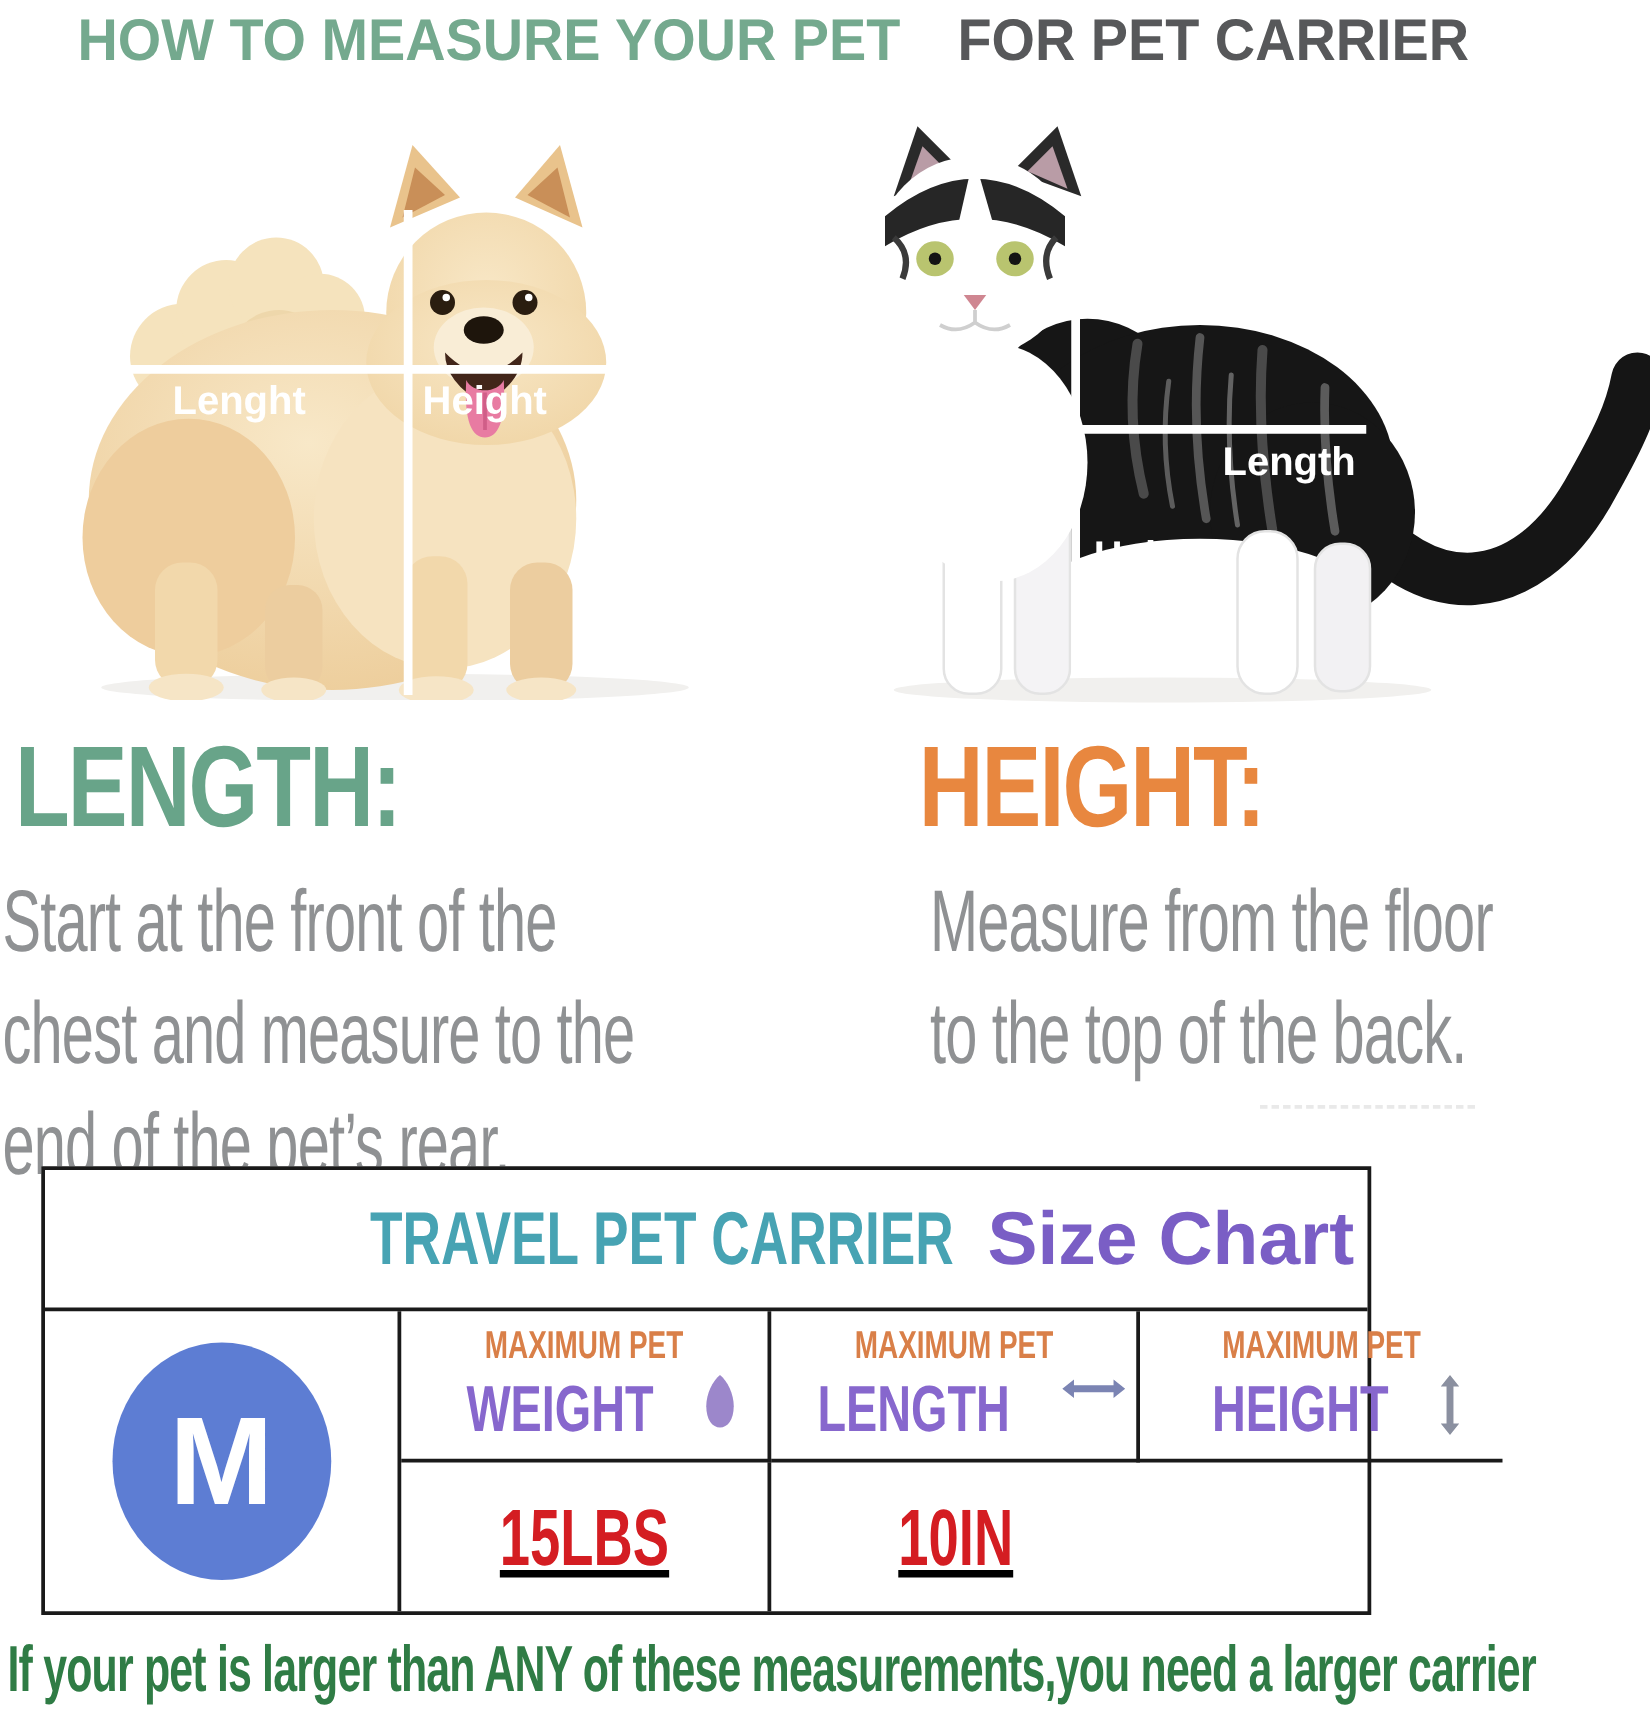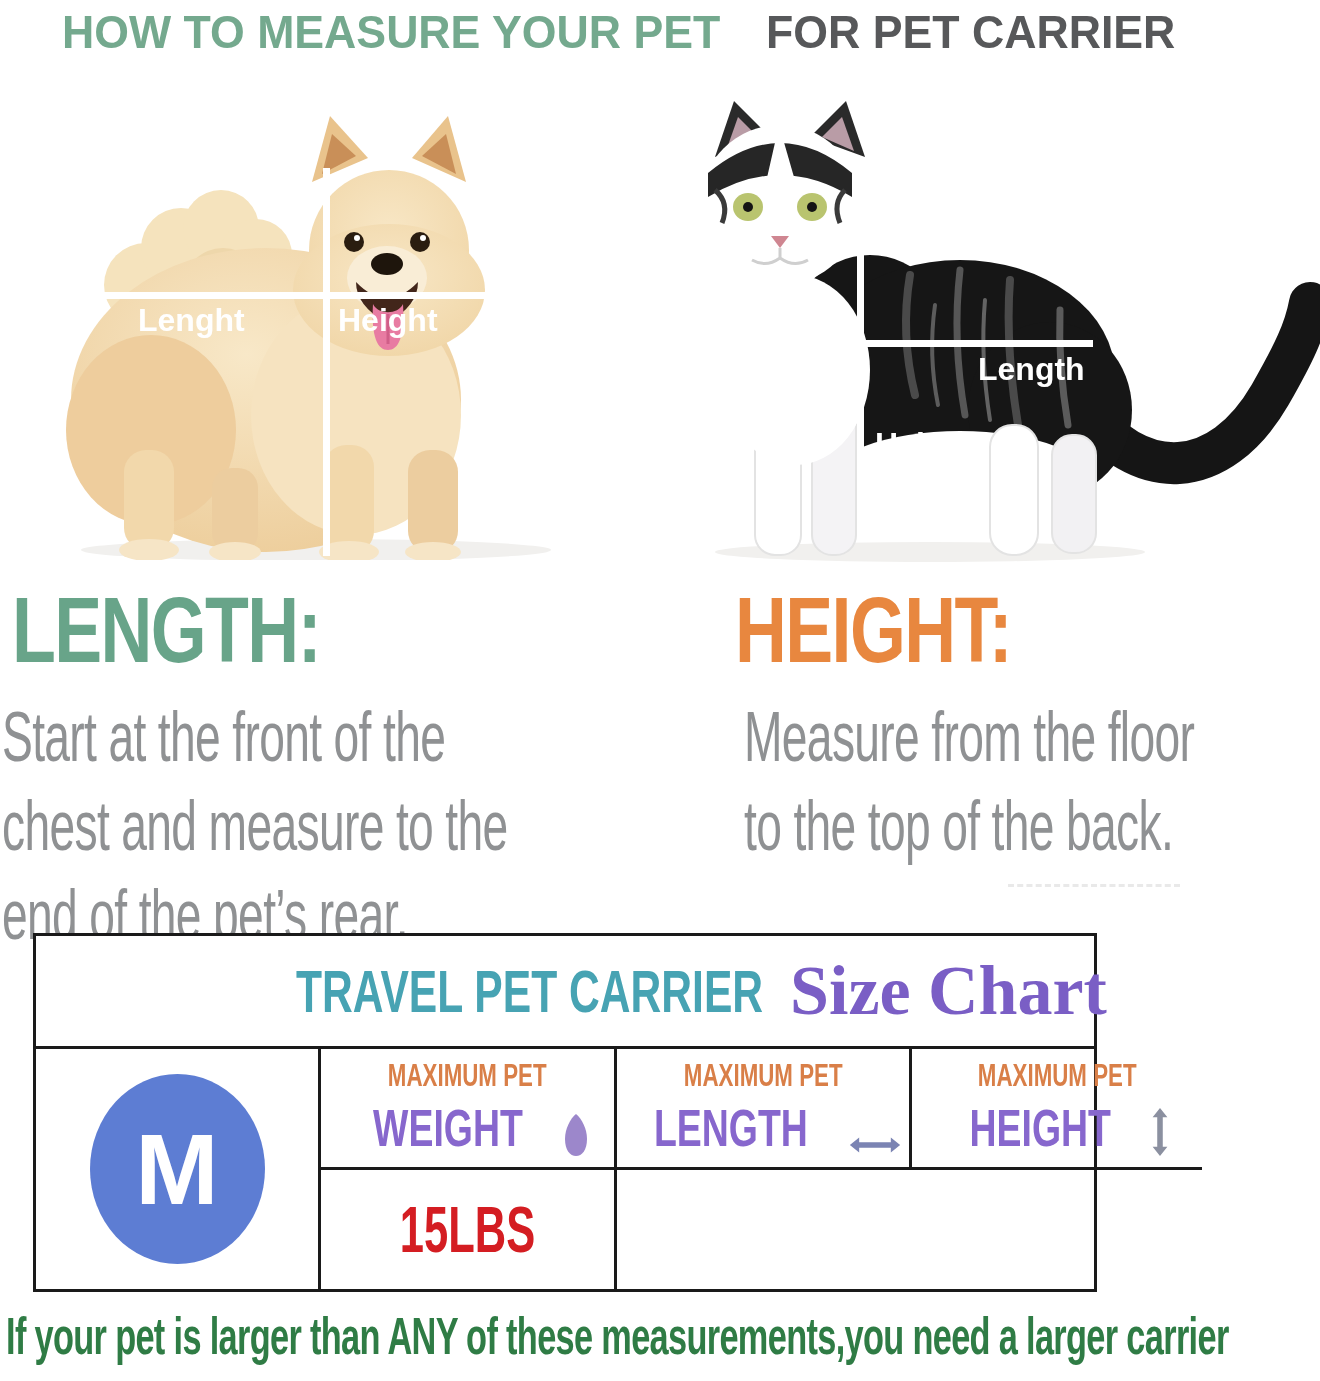--- a/index.html
+++ b/index.html
@@ -35,37 +35,37 @@
   .artifact-dashes { position: absolute; left: 1008px; top: 884px; width: 172px; height: 0;
     border-top: 3px dashed #e9e9e9; }
 
   
   .size-chart { position: absolute; left: 33px; top: 933px; width: 1064px;
     border: 3px solid var(--table-border, #1a1a1a); background: #fff; }
   .sc-head { position: relative; height: 113px; border-bottom: 3px solid var(--table-border, #1a1a1a); }
   .sc-title-main { position: absolute; left: 260px; top: 50%; font-size: 60px; font-weight: bold;
     color: var(--chart-teal, #47a3b3); white-space: nowrap;
     transform: translateY(-50%) scaleX(0.71); transform-origin: left center; }
-  .sc-title-sub { position: absolute; left: 754px; top: 50%; font-size: 70px; font-weight: bold;
+  .sc-title-sub { position: absolute; left: 754px; top: 50%; font-size: 60px; font-weight: bold;
     color: var(--chart-purple, #7a5ec5); white-space: nowrap;
-    transform: translateY(-50%); transform-origin: left center; font-family: Liberation Serif, serif; }
+    transform: translateY(-50%); transform-origin: left center; }
   .sc-body { display: grid; grid-template-columns: 285px 296px 295px 290px; grid-template-rows: 121px 119px; }
   .sc-cell { display: flex; align-items: center; justify-content: center; }
   .cell-size { grid-row: 1 / 3; border-right: 3px solid var(--table-border, #1a1a1a); }
   .cell-head { flex-direction: column; gap: 4px; padding-top: 0;
     border-right: 3px solid var(--table-border, #1a1a1a); border-bottom: 3px solid var(--table-border, #1a1a1a); }
   .cell-head.last { border-right: none; }
-  .cell-value { border-right: 3px solid var(--table-border, #1a1a1a); }
+  .cell-value { border-right: 3px solid var(--table-border, #1a1a1a); text-decoration: underline; }
   .cell-value.last { border-right: none; }
   .size-badge { width: 175px; height: 190px; border-radius: 50%; background: var(--badge-blue, #5d7dd3);
     display: flex; align-items: center; justify-content: center; }
   .size-badge span { color: #fff; font-size: 100px; font-weight: bold; }
   .kicker { font-size: 31px; font-weight: bold; color: var(--kicker-orange, #d97f48);
     transform: scaleX(0.72); transform-origin: center; white-space: nowrap; }
-  .dim-row { display: flex; align-items: flex-end; gap: 10px; }
+  .dim-row { display: flex; align-items: flex-start; gap: 10px; }
   .dim-label { font-size: 52px; font-weight: bold; color: var(--label-purple, #8767cd);
     transform: scaleX(0.72); transform-origin: center; white-space: nowrap; }
   .dim-icon { display: inline-flex; align-items: center; }
   .value-text { font-size: 64px; font-weight: bold; color: var(--value-red, #d41d22);
     transform: scaleX(0.68); transform-origin: center; white-space: nowrap; }
 
   
   .footer-note { position: absolute; left: 6px; top: 1306px; font-size: 52px; font-weight: bold;
     color: var(--footer-green, #2f7c45); white-space: nowrap;
     transform: scaleX(0.66); transform-origin: left top; letter-spacing: -1px; }
@@ -254,18 +254,21 @@
             <svg width="24" height="52" viewBox="0 0 26 56">
                 <path d="M5 12 L13 2 L21 12 L16 12 L16 44 L21 44 L13 54 L5 44 L10 44 L10 12 Z" fill="#8b90a0"></path>
               </svg>
           </span>
         </span>
       </div>
 
       <div class="sc-cell cell-value">
         <span class="value-text">15LBS</span>
       </div>
+      <div class="sc-cell cell-value last">
+        <span class="value-text">10IN</span>
+      </div>
     </div>
   </div>
 
   <div class="footer-note">If your pet is larger than ANY of these measurements,you need a larger carrier</div>
 
 </div>
 
 </body></html>

